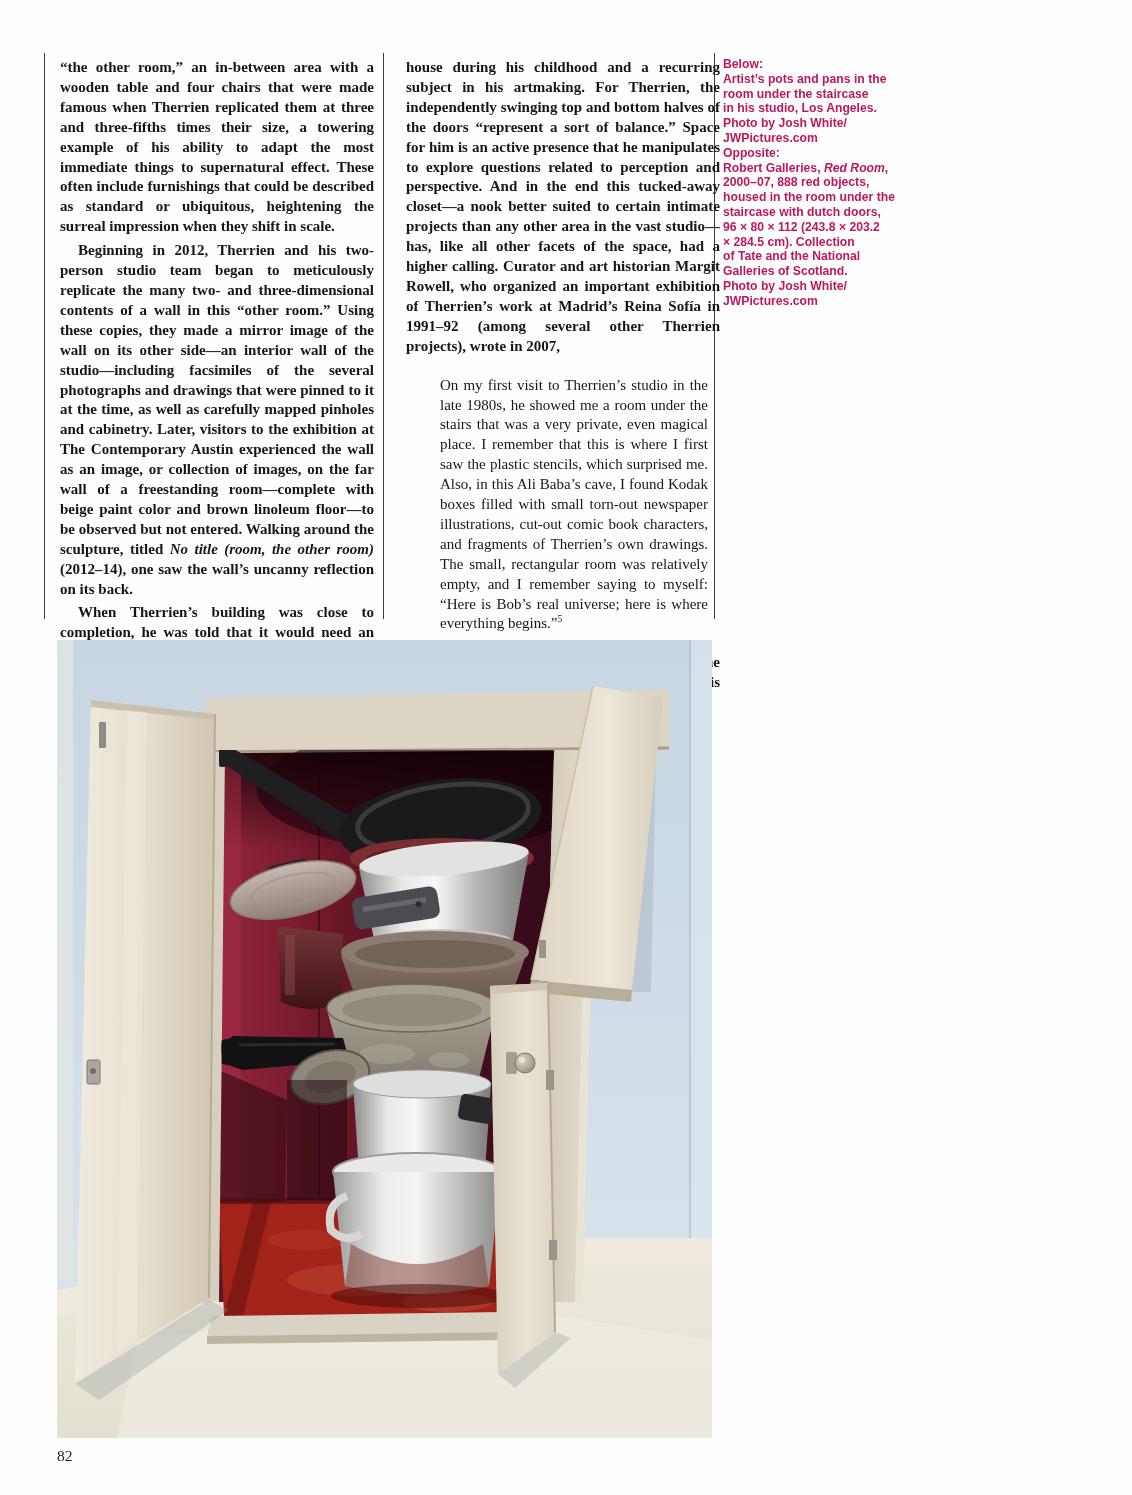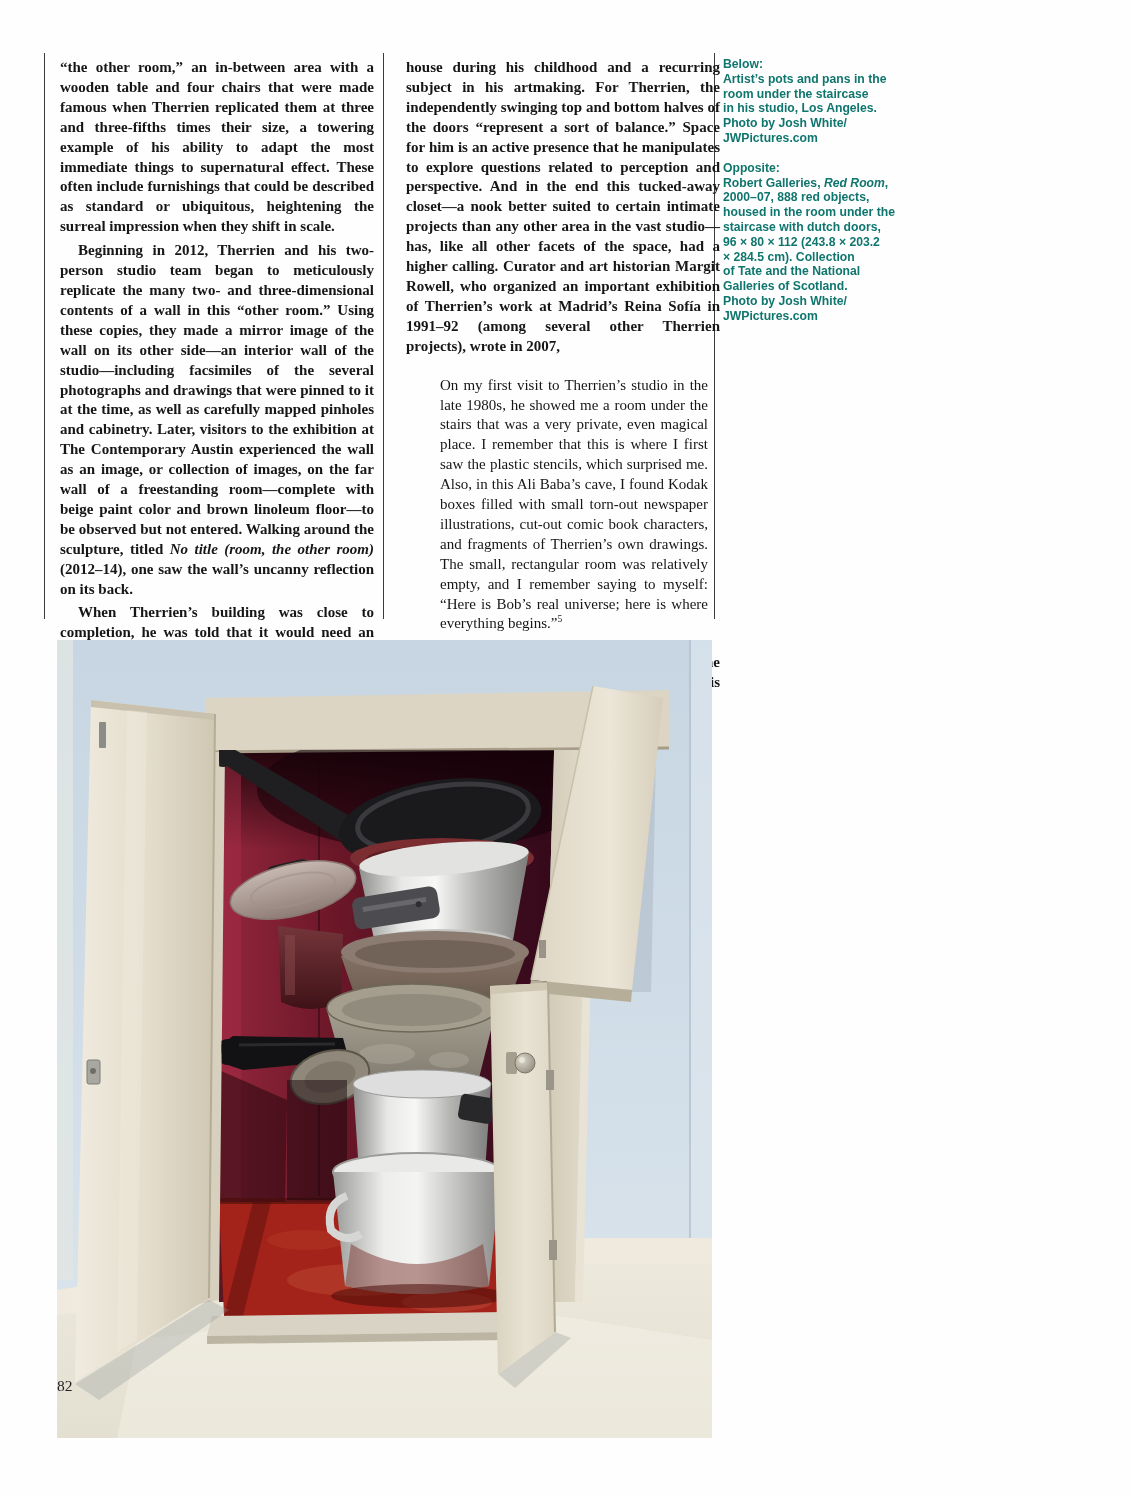--- a/index.html
+++ b/index.html
@@ -15,28 +15,28 @@
   .col1 { left:56px; }
   .col2 { left:402px; }
   .body-p { margin:4px;font-weight:bold; }
   .ind { text-indent:18px; }
   .ital { font-style:italic; }
   .fn { font-size:9.5px; line-height:0; vertical-align:super; }
   .quote { margin:19px 16px; padding-left:22px; }
   .captions {
     position:absolute; left:723px; top:57px; width:212px;
     font-family:"Liberation Sans", sans-serif; font-weight:bold;
-    font-size:12.2px; line-height:14.8px; color:#0f766e;
+    font-size:12.2px; line-height:14.8px; color:#be185d;
   }
-  .cap-block + .cap-block { margin-top:15px; }
+  .cap-block + .cap-block { }
   .cap-text { white-space:pre-line; }
   .cap-ital { font-style:italic; }
   .photo { position:absolute; left:57px; top:640px; width:655px; height:798px; }
   .photo svg { display:block; width:100%; height:100%; }
-  .page-number { position:absolute; left:57px; top:1377px; font-size:15.5px; color:#222; }
+  .page-number { position:absolute; left:57px; top:1447px; font-size:15.5px; color:#222; }
 </style>
 </head>
 <body>
 
 <div class="vrule" style="left:44px"></div>
 <div class="vrule" style="left:383px"></div>
 <div class="vrule" style="left:714px"></div>
 
 <div class="col col1">
   <p class="body-p">“the other room,” an in-between area with a wooden table and four chairs that were made famous when Therrien replicated them at three and three-fifths times their size, a towering example of his ability to adapt the most immediate things to supernatural effect. These often include furnishings that could be described as standard or ubiquitous, heightening the surreal impression when they shift in scale.</p>

